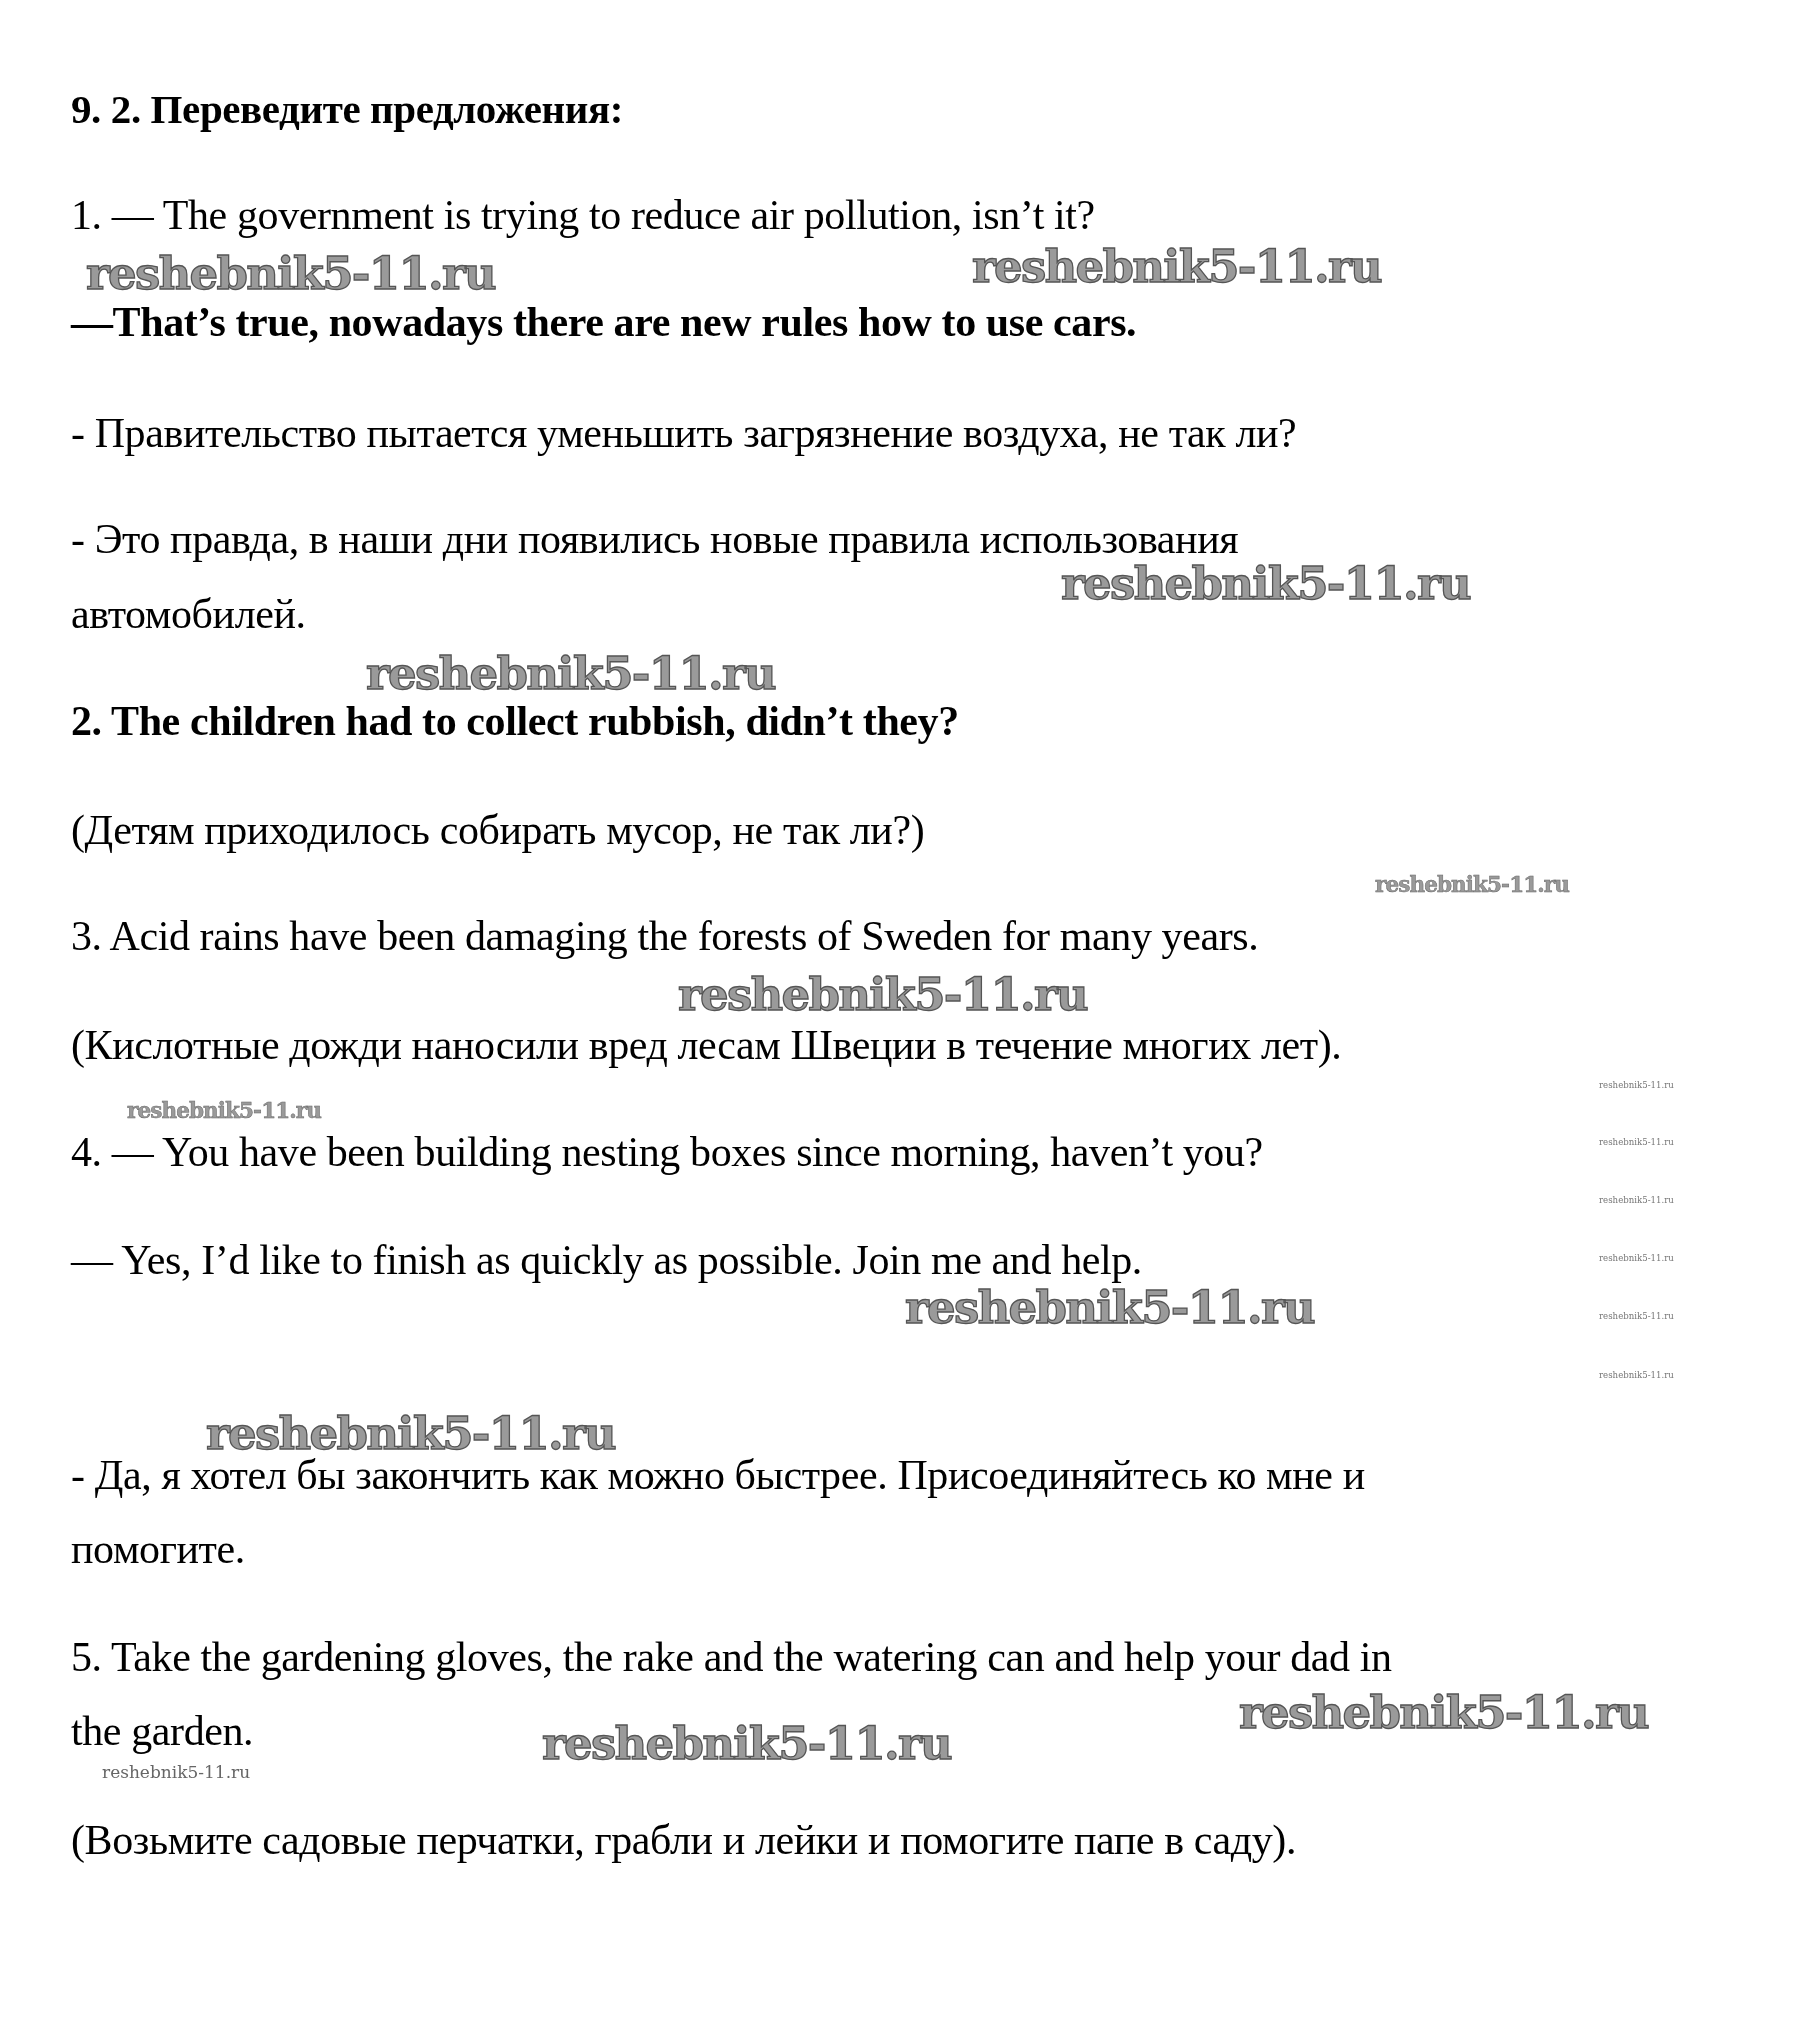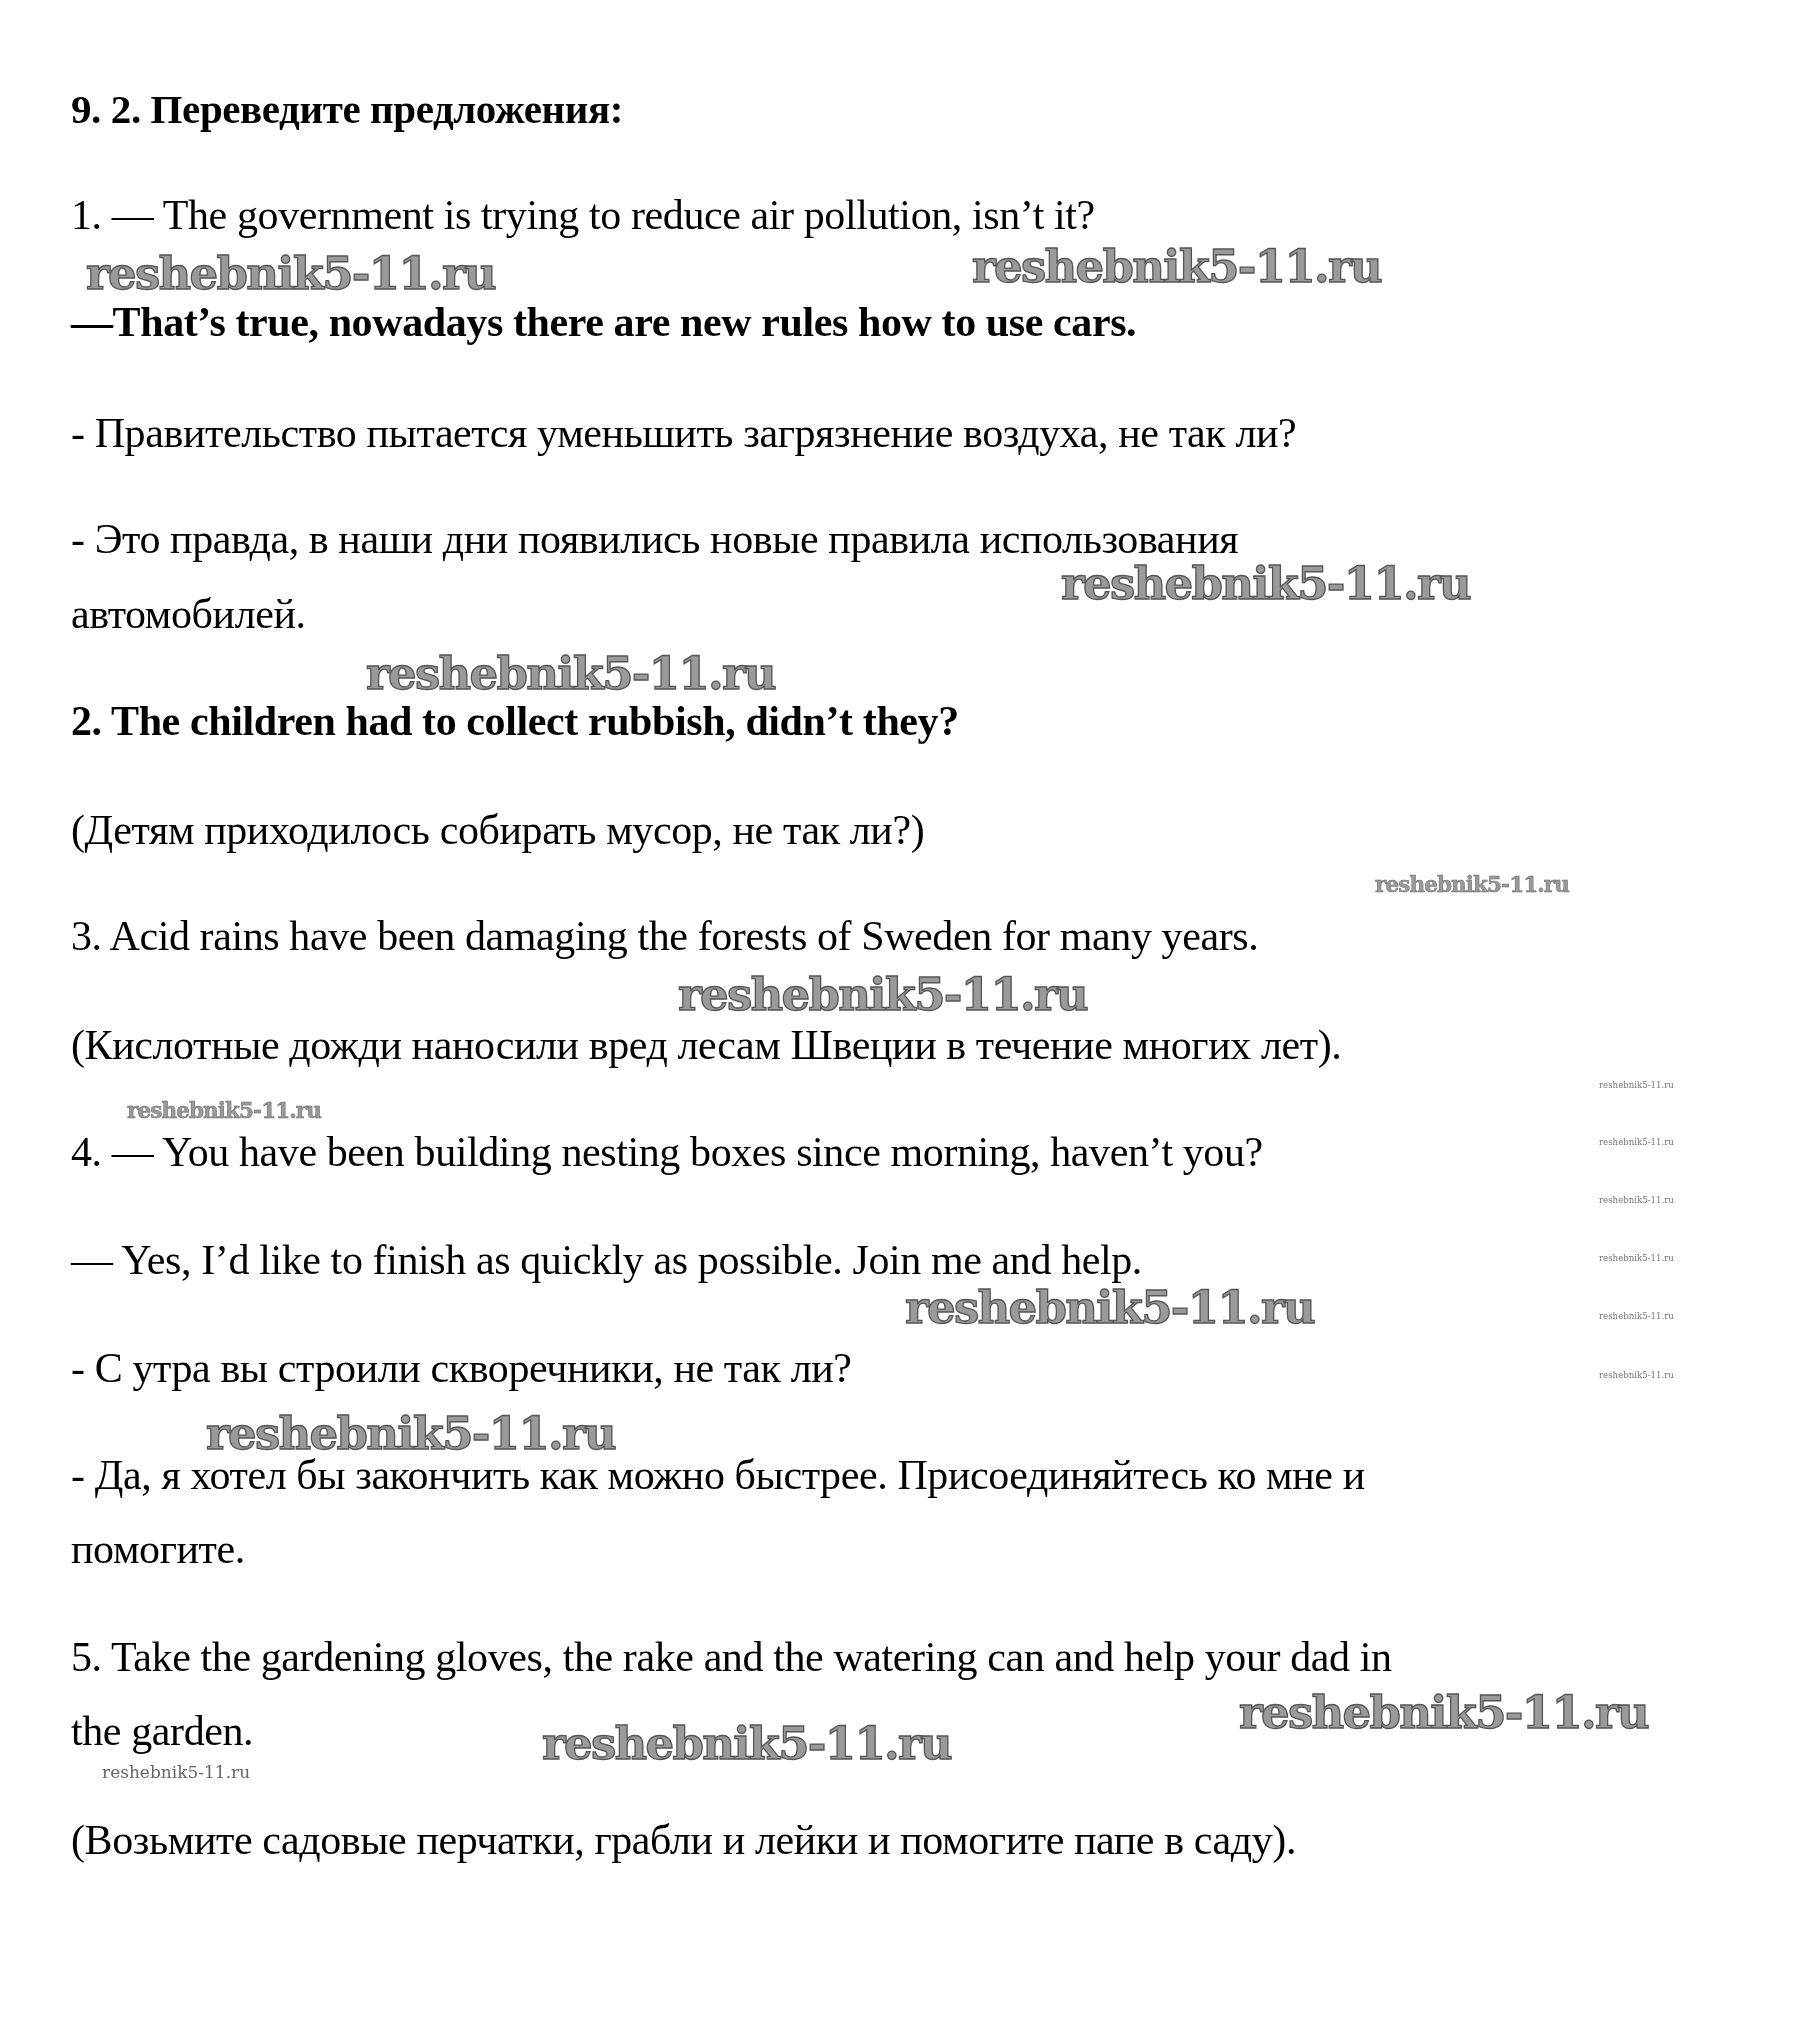--- a/index.html
+++ b/index.html
@@ -25,21 +25,20 @@
   <div class="ln" style="top:301px;font-weight:bold;">—That’s true, nowadays there are new rules how to use cars.</div>
   <div class="ln" style="top:412px;">- Правительство пытается уменьшить загрязнение воздуха, не так ли?</div>
   <div class="ln" style="top:518px;">- Это правда, в наши дни появились новые правила использования</div>
   <div class="ln" style="top:593px;">автомобилей.</div>
   <div class="ln" style="top:700px;font-weight:bold;">2. The children had to collect rubbish, didn’t they?</div>
   <div class="ln" style="top:809px;">(Детям приходилось собирать мусор, не так ли?)</div>
   <div class="ln" style="top:915px;">3. Acid rains have been damaging the forests of Sweden for many years.</div>
   <div class="ln" style="top:1024px;">(Кислотные дожди наносили вред лесам Швеции в течение многих лет).</div>
   <div class="ln" style="top:1131px;">4. — You have been building nesting boxes since morning, haven’t you?</div>
   <div class="ln" style="top:1239px;">— Yes, I’d like to finish as quickly as possible. Join me and help.</div>
-  <div class="ln" style="top:1347px;">- С утра вы строили скворечники, не так ли?</div>
   <div class="ln" style="top:1454px;">- Да, я хотел бы закончить как можно быстрее. Присоединяйтесь ко мне и</div>
   <div class="ln" style="top:1528px;">помогите.</div>
   <div class="ln" style="top:1636px;">5. Take the gardening gloves, the rake and the watering can and help your dad in</div>
   <div class="ln" style="top:1710px;">the garden.</div>
   <div class="ln" style="top:1819px;">(Возьмите садовые перчатки, грабли и лейки и помогите папе в саду).</div>
 
   <div class="wm big" style="left:86px; top:251px;">reshebnik5-11.ru</div>
   <div class="wm big" style="left:972px; top:244px;">reshebnik5-11.ru</div>
   <div class="wm big" style="left:1061px; top:561px;">reshebnik5-11.ru</div>
   <div class="wm big" style="left:366px; top:651px;">reshebnik5-11.ru</div>

